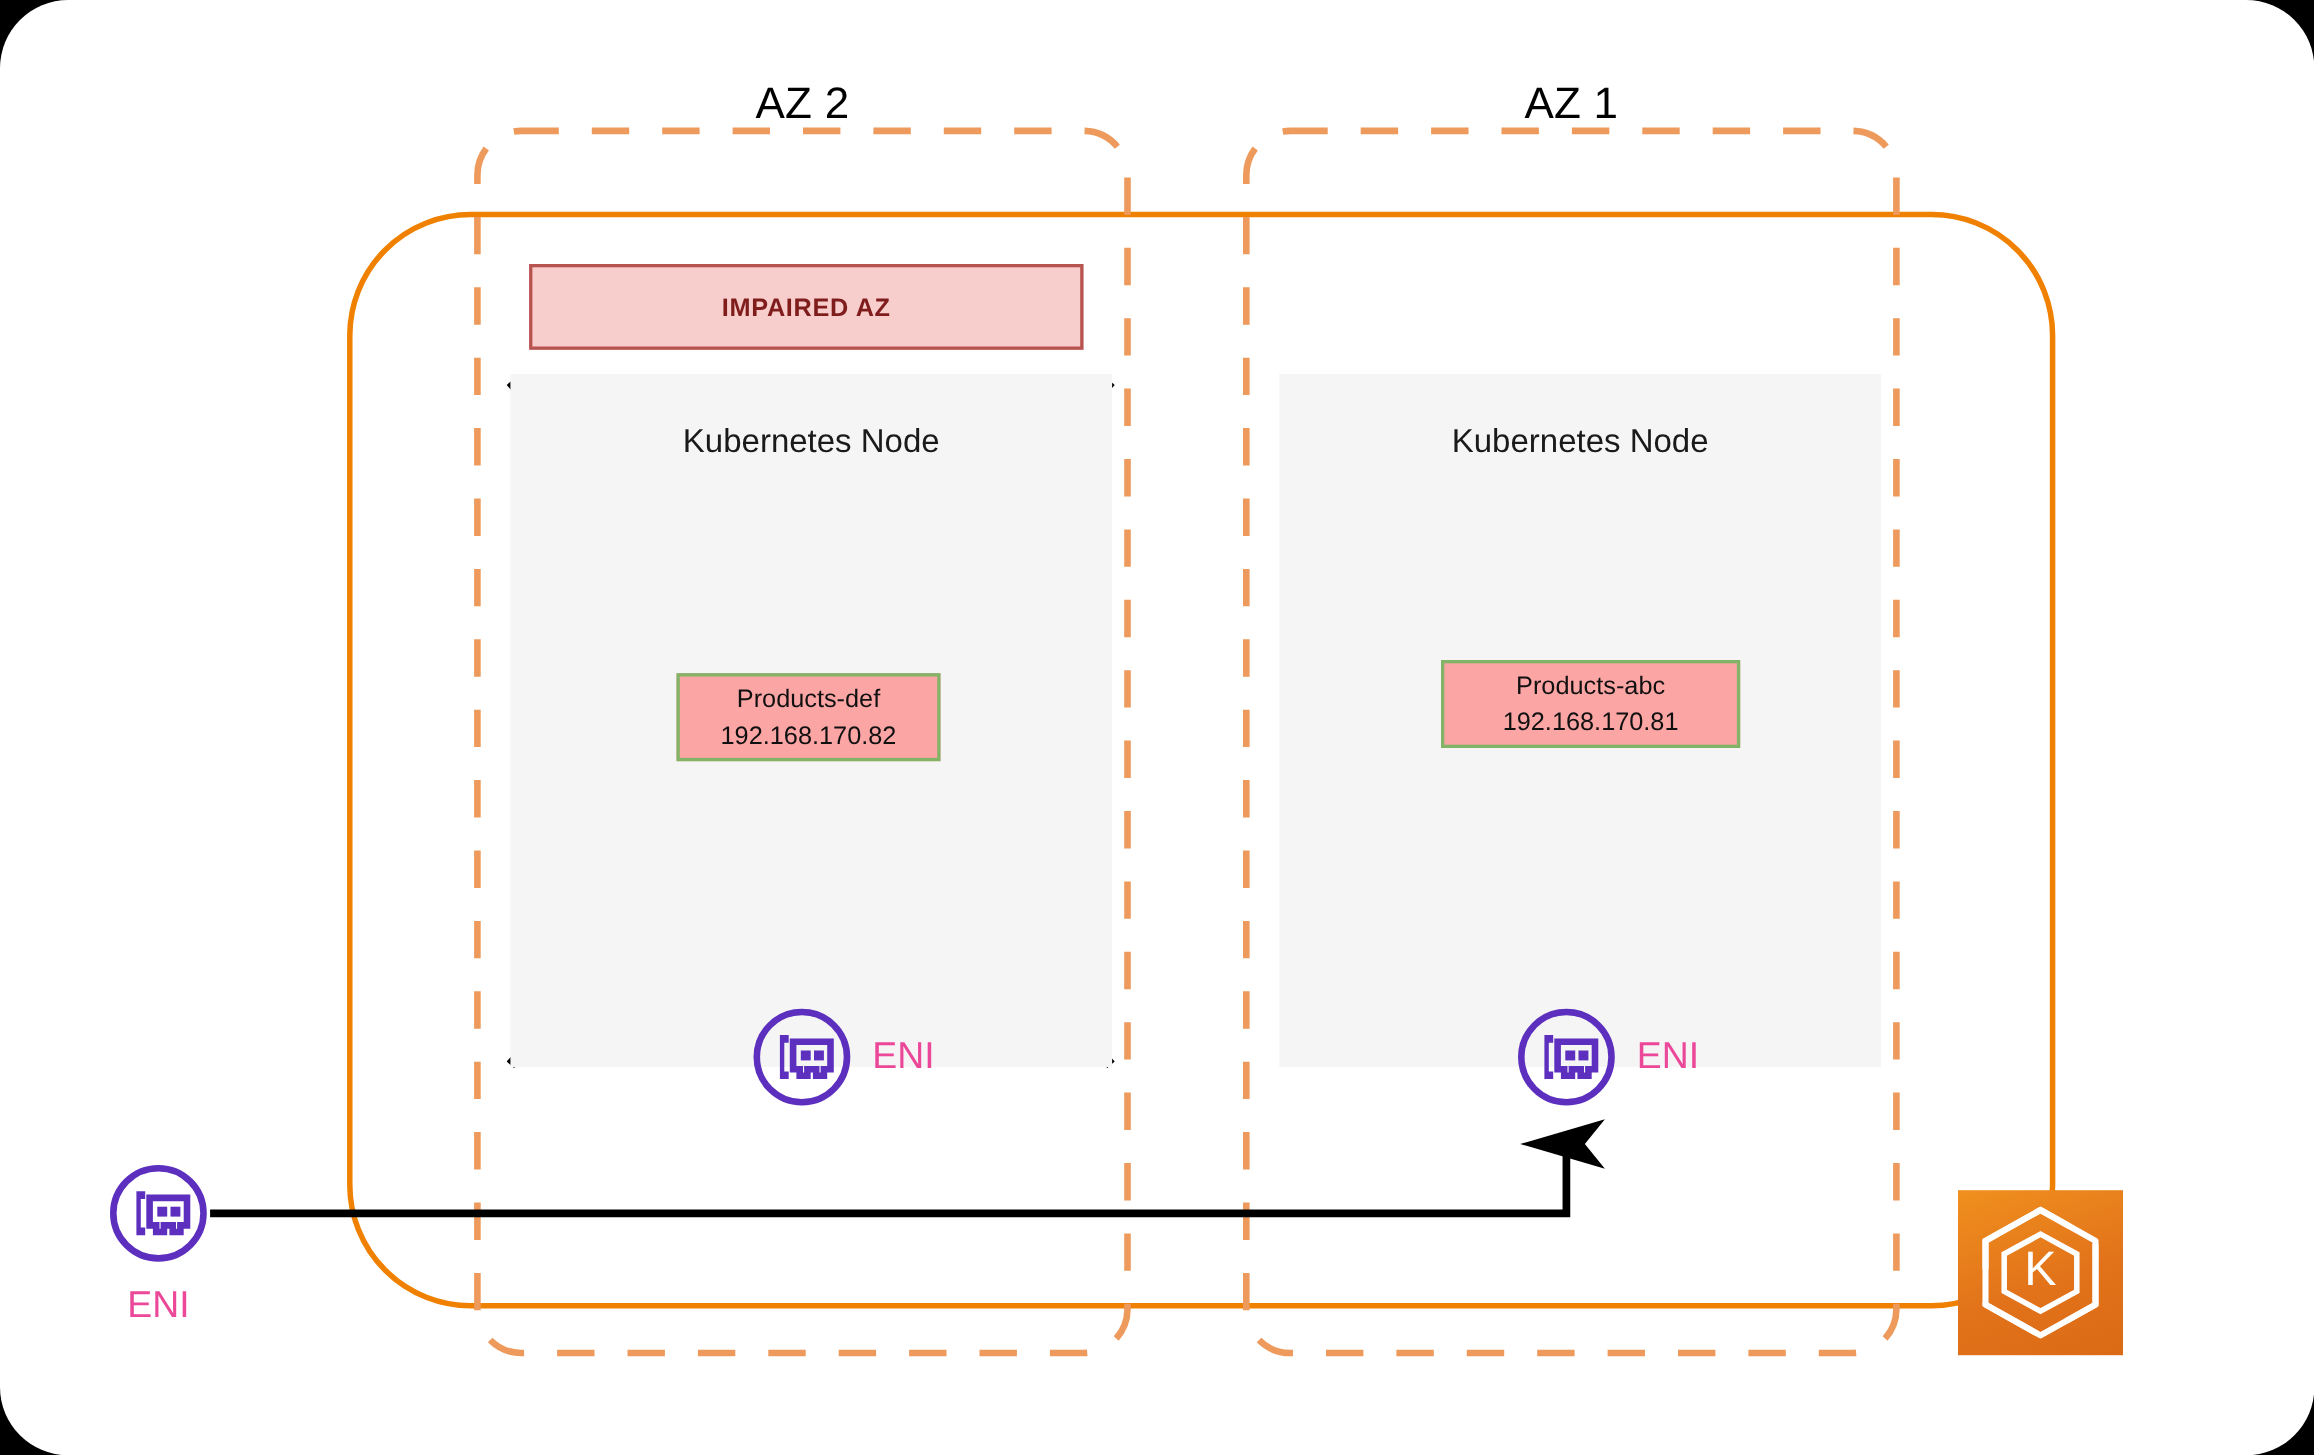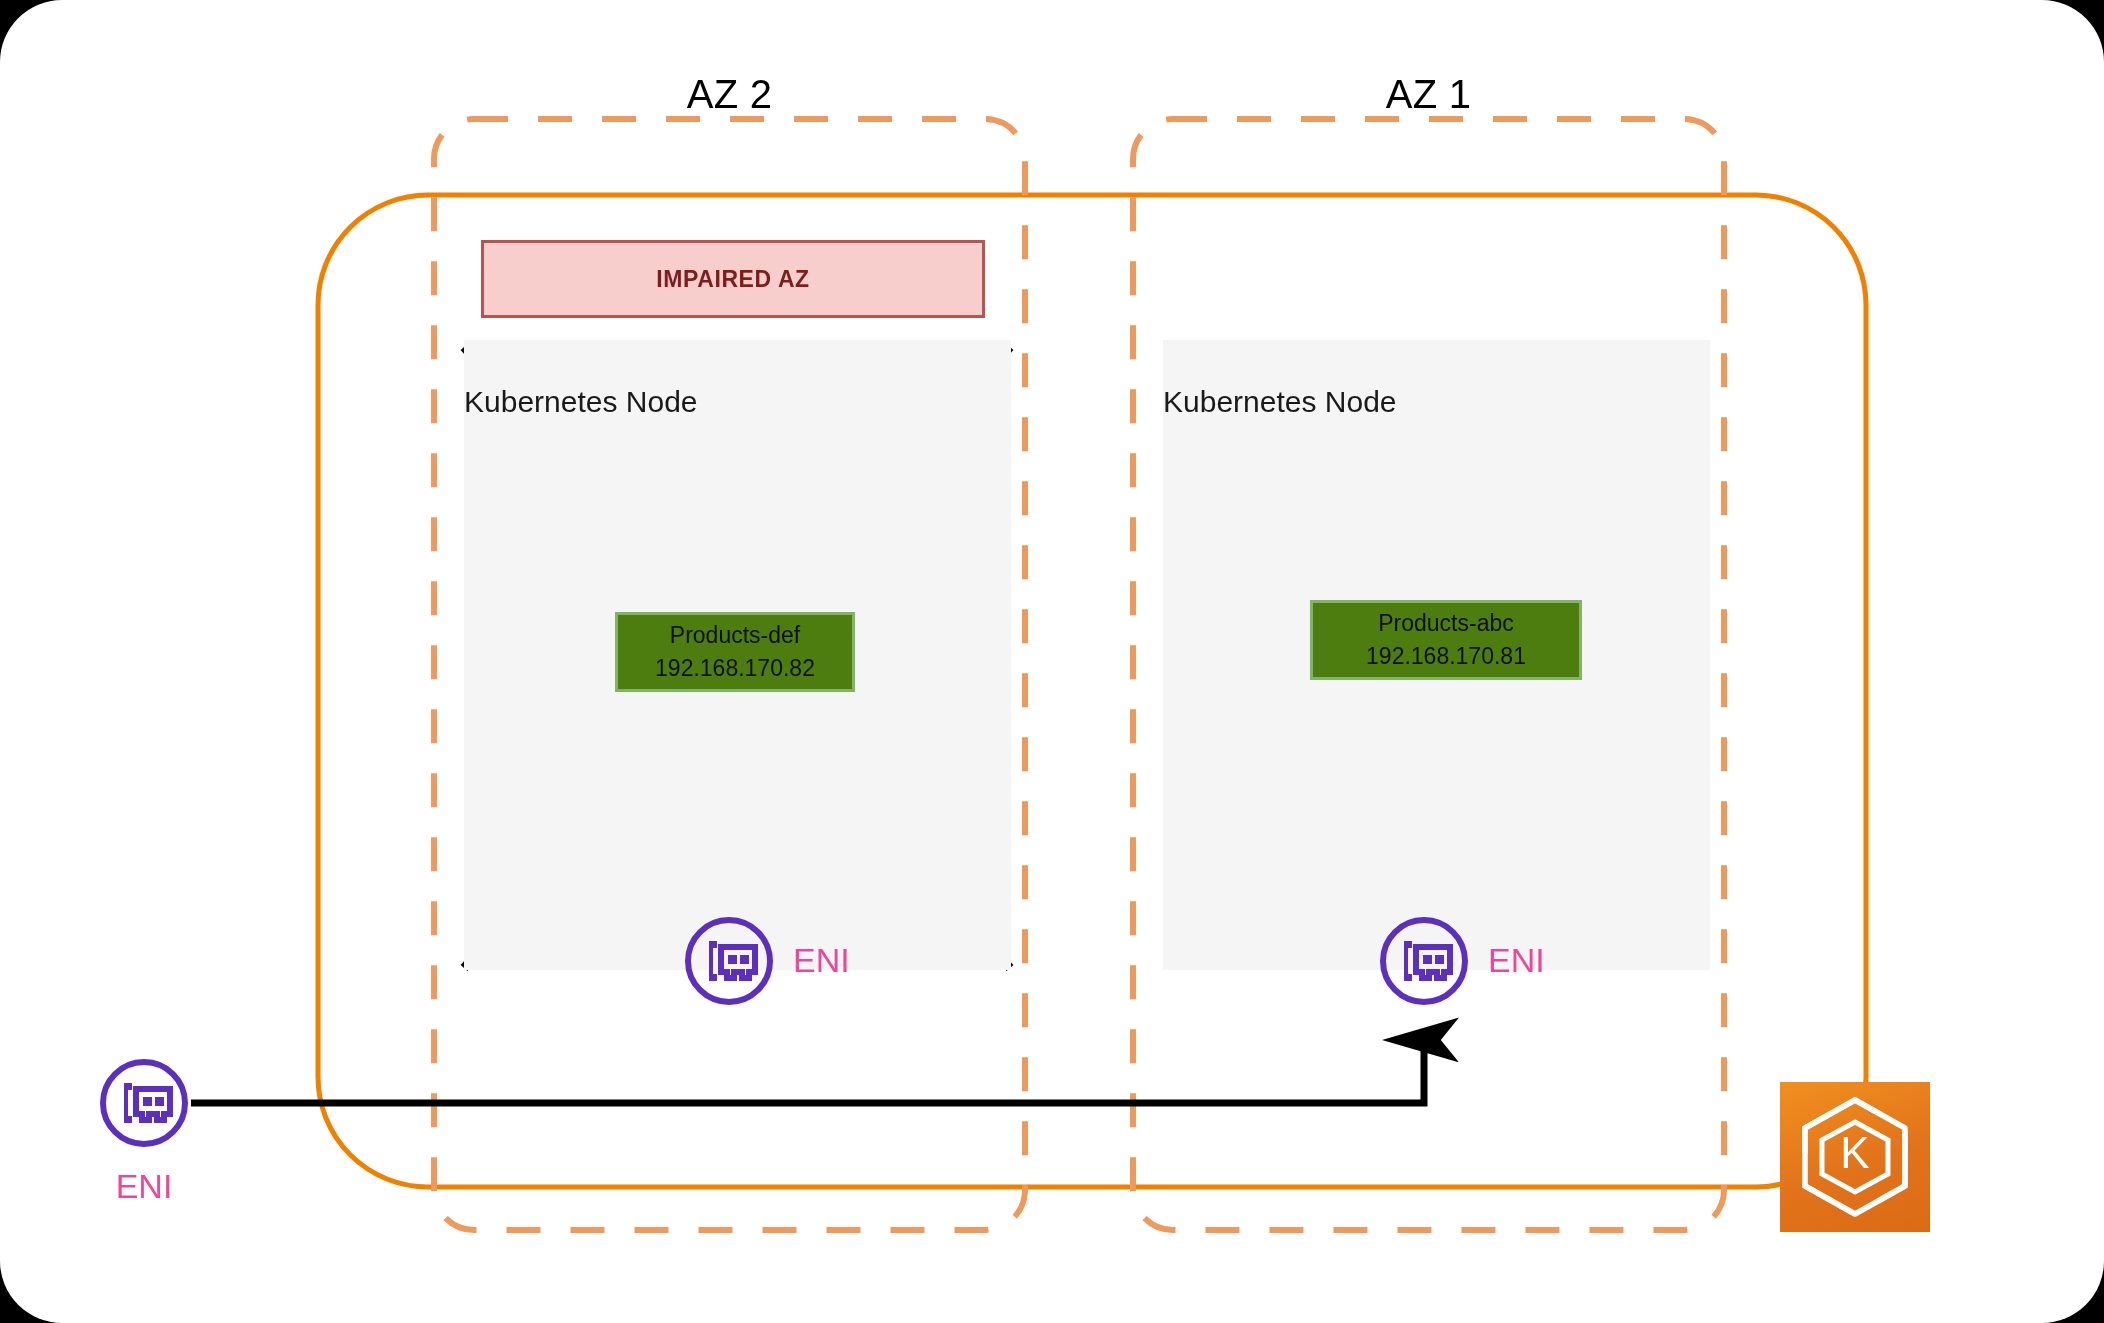--- a/index.html
+++ b/index.html
@@ -39,21 +39,21 @@
     white-space: nowrap;
     text-align: center;
   }
   .node-box {
     position: absolute;
     background: #f5f5f5;
   }
   .node-title {
     position: absolute;
     width: 100%;
-    text-align: left;
+    text-align: center;
     font-size: 30px;
     color: #1a1a1a;
     white-space: nowrap;
   }
   .impaired-box {
     position: absolute;
     background: #f8cecc;
     border: 3px solid #b85450;
     display: flex;
     align-items: center;
@@ -61,21 +61,21 @@
     box-sizing: border-box;
   }
   .impaired-label {
     font-size: 23px;
     font-weight: bold;
     color: #7f1d1d;
     letter-spacing: 0.6px;
   }
   .pod-box {
     position: absolute;
-    background: #4d7c0f;
+    background: #fca5a5;
     border: 3px solid #82b366;
     box-sizing: border-box;
     display: flex;
     flex-direction: column;
     align-items: center;
     justify-content: center;
     gap: 5px;
   }
   .pod-line {
     font-size: 23px;

